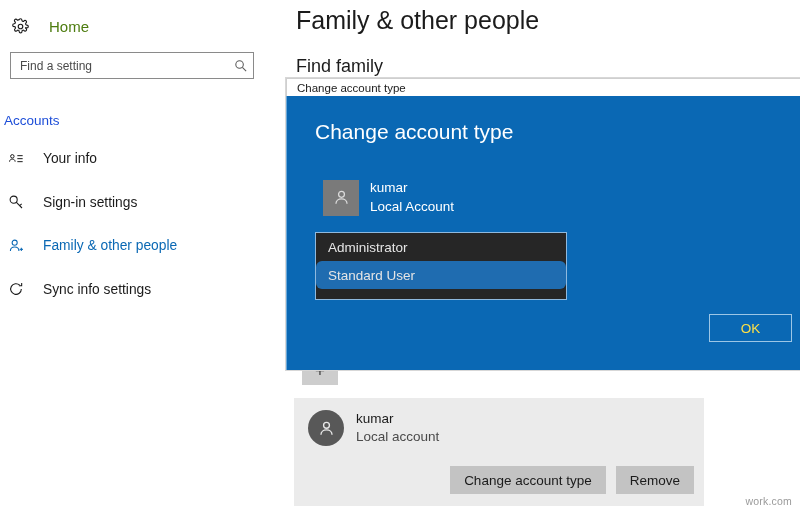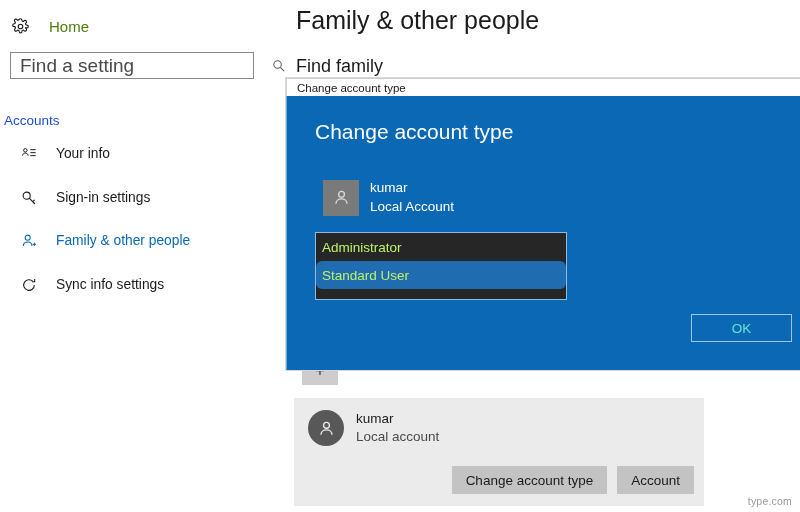--- a/index.html
+++ b/index.html
@@ -51,21 +51,21 @@
     align-items: center;
     box-sizing: border-box;
   }
   .search-input {
     border: none;
     outline: none;
     background: transparent;
     flex: 1;
     padding: 0 6px 0 9px;
     font-family: "Liberation Sans", sans-serif;
-    font-size: 19px;
+    font-size: 12px;
     color: #1b1b1b;
   }
   .search-input::placeholder { color: #4a4a4a; opacity: 1; }
   .search-icon {
     width: 26px;
     display: flex; align-items: center; justify-content: center;
     color: #5a5a5a;
   }
 
   .section-label {
@@ -75,24 +75,24 @@
     color: #1d4ed8;
   }
 
   .nav-list {
     position: absolute;
     left: 0; top: 146px;
     width: 290px;
   }
   .nav-item {
     display: flex;
-    align-items: flex-start;
+    align-items: center;
     height: 25px;
     margin-bottom: 18.5px;
-    padding-left: 18px;
+    padding-left: 5px;
     box-sizing: border-box;
     cursor: default;
   }
   .nav-icon {
     width: 22px;
     flex: 0 0 22px;
     display: flex;
     align-items: center;
     justify-content: center;
     color: #1b1b1b;
@@ -275,35 +275,35 @@
     width: 252px;
     background: #262626;
     border: 1px solid #8fb9de;
     box-sizing: border-box;
     padding-bottom: 10px;
   }
   .dropdown-option {
     height: 28px;
     display: flex;
     align-items: center;
-    padding-left: 6px;
-    font-size: 13.5px;
-    color: #bef264;
+    padding-left: 12px;
+    font-size: 13.5px;
+    color: #e5e5e5;
     cursor: default;
     box-sizing: border-box;
   }
   .dropdown-option.selected { background: #1f6cb0; border-radius: 6px; }
 
   .dlg-ok {
     position: absolute;
     right: 14px; bottom: 28px;
-    width: 101px; height: 28px;
+    width: 83px; height: 28px;
     background: #0a68b4;
     border: 1px solid #9cc6e6;
-    color: #5eead4;
+    color: #fde047;
     font-family: "Liberation Sans", sans-serif;
     font-size: 13.5px;
     cursor: pointer;
     display: flex;
     align-items: center;
     justify-content: center;
   }
 </style>
 </head>
 <body>
@@ -402,25 +402,25 @@
           <path d="M5 20c0-3.8 3.1-6.2 7-6.2s7 2.4 7 6.2"></path>
         </svg>
       </span>
       <span class="user-card-text">
         <span class="user-card-name">kumar</span>
         <span class="user-card-sub">Local account</span>
       </span>
     </div>
     <div class="card-actions">
       <button class="btn-gray">Change account type</button>
-      <button class="btn-gray">Account</button>
-    </div>
-  </div>
-
-  <div class="watermark">type.com</div>
+      <button class="btn-gray">Remove</button>
+    </div>
+  </div>
+
+  <div class="watermark">work.com</div>
 </div>
 
 <div id="dialog">
 
   <div class="dlg-titlebar">
     <span class="dlg-titlebar-text">Change account type</span>
   </div>
 
   <div class="dlg-body">
 

